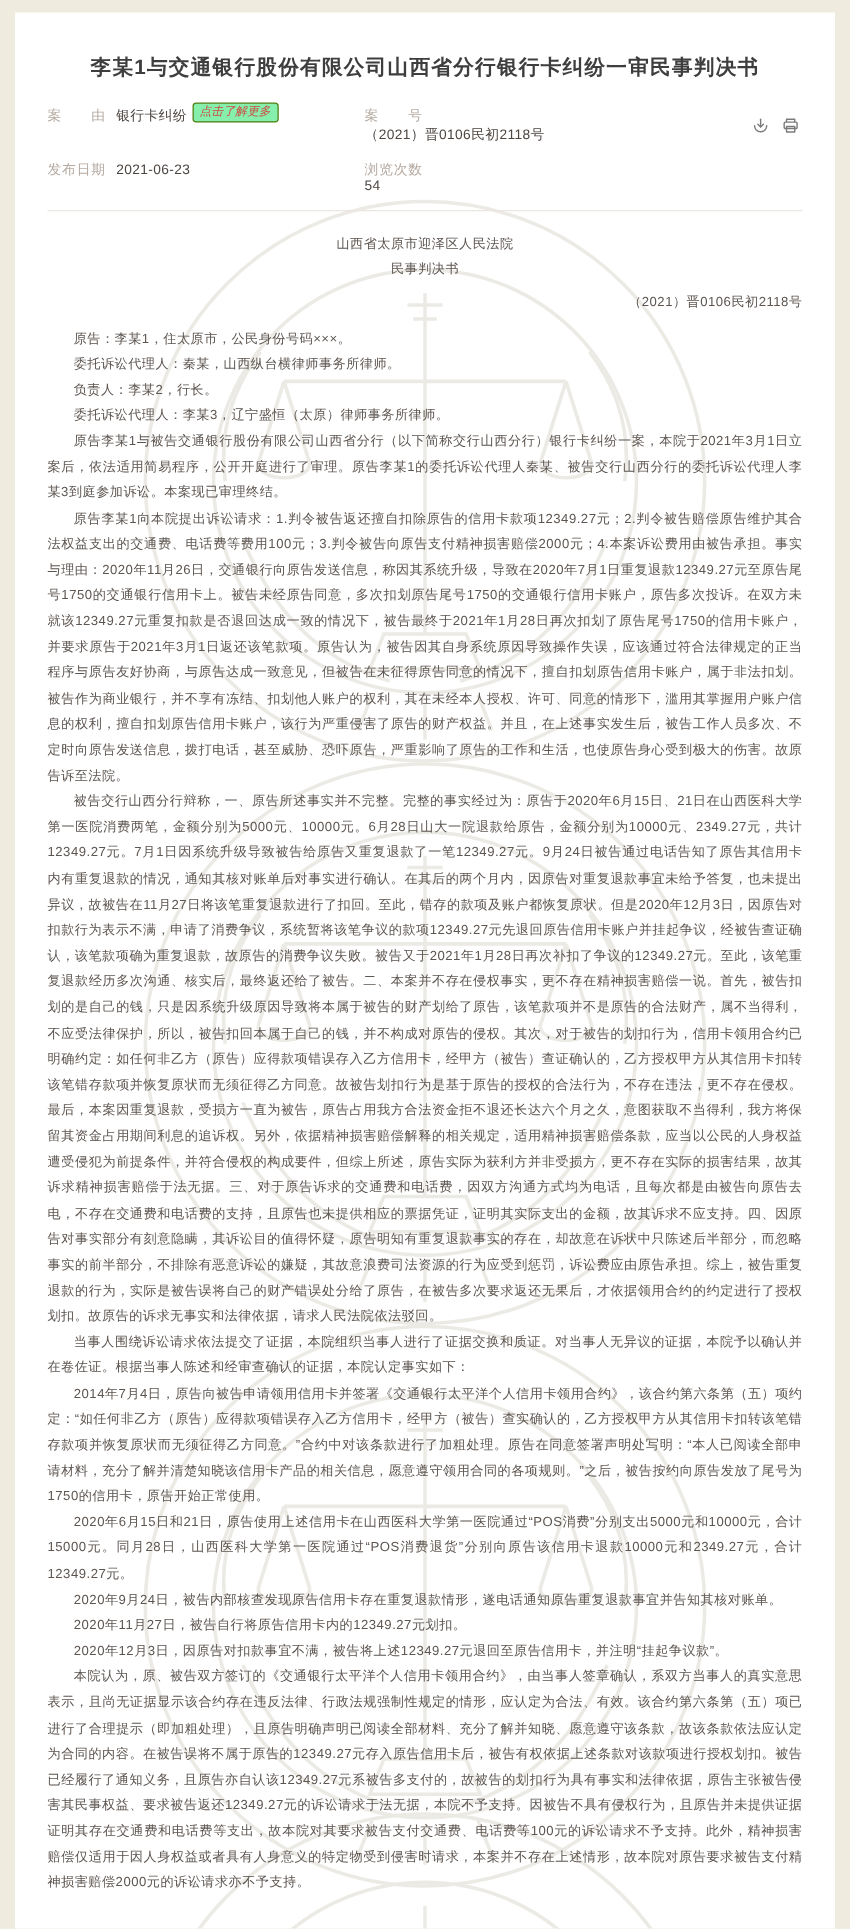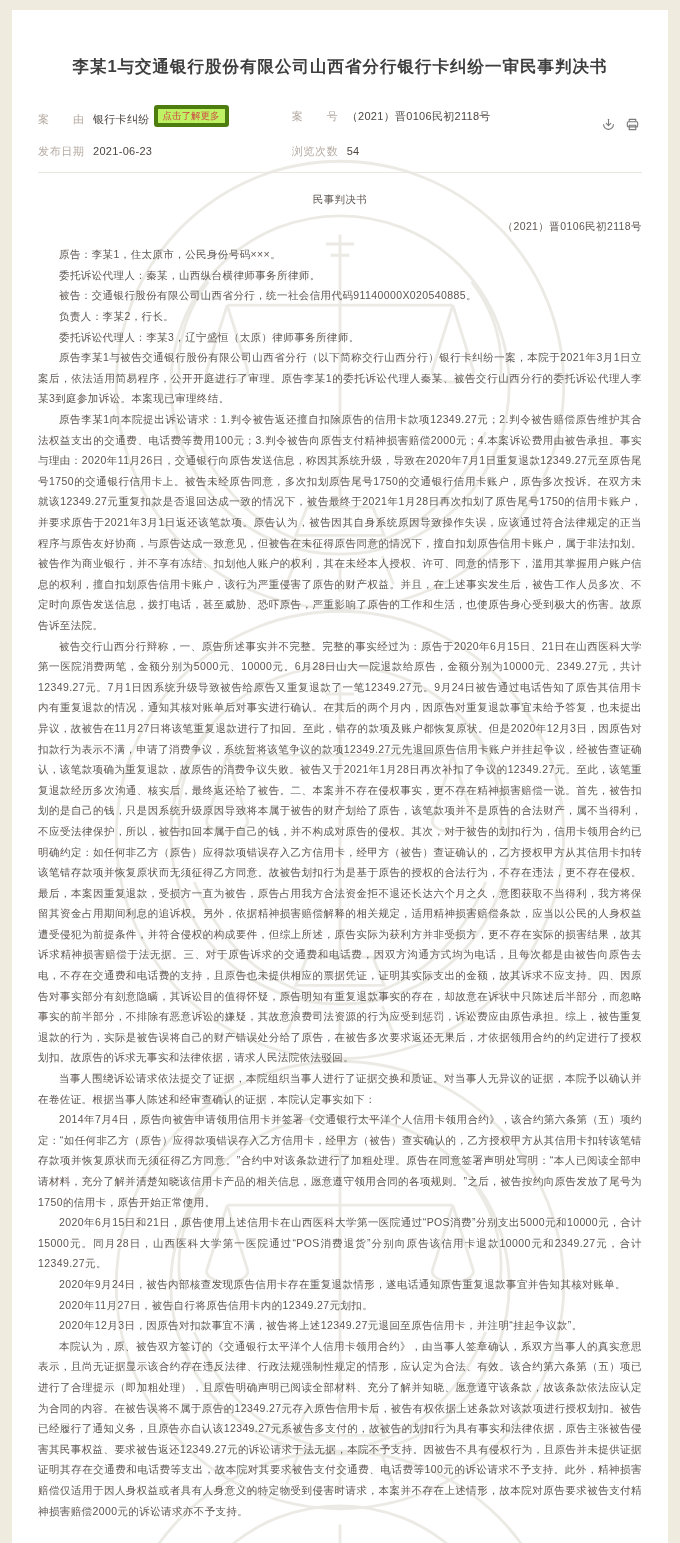--- a/index.html
+++ b/index.html
@@ -14,64 +14,65 @@
     width:680px; height:1543px;
     margin:0 auto;
     background:#efecdf;
     overflow:hidden;
   }
   .card {
     position:absolute;
     top:10px; left:12px; right:12px; bottom:0;
     background:#ffffff;
     overflow:hidden;
-    padding:16px 26px;
+    padding:4px 26px;
   }
   .wm-layer { position:absolute; top:0; left:0; right:0; bottom:0; z-index:0; pointer-events:none; }
   .wm { position:absolute; left:50%; transform:translateX(-50%); }
   .content { position:relative; z-index:1; }
 
   h1.title {
     margin:28px 10px 0;
     text-align:center;
     font-size:16.5px;
     font-weight:bold;
     color:#3e3e3e;
     letter-spacing:1px;
     line-height:1.5;
   }
 
-  .meta { position:relative; margin-top:30px; }
+  .meta { position:relative; margin-top:18px; }
   .meta-row { display:flex; align-items:flex-start; margin-bottom:13px; }
   .meta-cell { display:flex; align-items:baseline; font-size:11px; }
   .meta-cell.left  { width:42%; }
-  .meta-cell.rightcol { width:46%; }
+  .meta-cell.rightcol { width:46%;flex-direction:column; }
   .meta-label {
     color:#b5aaa1;
     width:46px;
     text-align:justify;
     text-align-last:justify;
     flex-shrink:0;
     margin-right:9px;
   }
   .meta-value { color:#4c4540; letter-spacing:0.3px; }
   .badge {
     display:inline-block;
-    border:4px solid #4d7c0f;
+    border:1px solid #4d7c0f;
     color:#cd4a42;
-    background:#bef264;
+    background:#86efac;
     font-size:9.5px;
     line-height:1.3;
     border-radius:3px;
     padding:1px 5px;
     margin-left:4px;
     position:relative;
     top:-4px;
     cursor:pointer;
     white-space:nowrap;
+    font-style:italic;
   }
   .meta-icons {
     position:absolute;
     right:2px; top:8px;
     display:flex; gap:9px;
   }
   .meta-icons .ic { cursor:pointer; display:inline-block; line-height:0; }
 
   .divider { border-bottom:1px solid #eae7e1; margin-top:2px; }
 
@@ -193,27 +194,27 @@
               <rect x="2.5" y="5" width="11" height="5.5" rx="1"></rect>
               <path d="M4.5 8.8 h7 v4.7 h-7 z"></path>
             </svg>
           </span>
         </div>
       </div>
 
       <div class="divider"></div>
 
       <div class="doc">
+        <p class="para center court">山西省太原市迎泽区人民法院</p>
         <p class="para center">民事判决书</p>
         <div>
 
         <p class="para right caseno">（2021）晋0106民初2118号</p>
             <p class="para">原告：李某1，住太原市，公民身份号码×××。</p>
             <p class="para">委托诉讼代理人：秦某，山西纵台横律师事务所律师。</p>
-            <p class="para">被告：交通银行股份有限公司山西省分行，统一社会信用代码91140000X020540885。</p>
             <p class="para">负责人：李某2，行长。</p>
             <p class="para">委托诉讼代理人：李某3，辽宁盛恒（太原）律师事务所律师。</p>
             <p class="para">原告李某1与被告交通银行股份有限公司山西省分行（以下简称交行山西分行）银行卡纠纷一案，本院于2021年3月1日立案后，依法适用简易程序，公开开庭进行了审理。原告李某1的委托诉讼代理人秦某、被告交行山西分行的委托诉讼代理人李某3到庭参加诉讼。本案现已审理终结。</p>
             <p class="para">原告李某1向本院提出诉讼请求：1.判令被告返还擅自扣除原告的信用卡款项12349.27元；2.判令被告赔偿原告维护其合法权益支出的交通费、电话费等费用100元；3.判令被告向原告支付精神损害赔偿2000元；4.本案诉讼费用由被告承担。事实与理由：2020年11月26日，交通银行向原告发送信息，称因其系统升级，导致在2020年7月1日重复退款12349.27元至原告尾号1750的交通银行信用卡上。被告未经原告同意，多次扣划原告尾号1750的交通银行信用卡账户，原告多次投诉。在双方未就该12349.27元重复扣款是否退回达成一致的情况下，被告最终于2021年1月28日再次扣划了原告尾号1750的信用卡账户，并要求原告于2021年3月1日返还该笔款项。原告认为，被告因其自身系统原因导致操作失误，应该通过符合法律规定的正当程序与原告友好协商，与原告达成一致意见，但被告在未征得原告同意的情况下，擅自扣划原告信用卡账户，属于非法扣划。被告作为商业银行，并不享有冻结、扣划他人账户的权利，其在未经本人授权、许可、同意的情形下，滥用其掌握用户账户信息的权利，擅自扣划原告信用卡账户，该行为严重侵害了原告的财产权益。并且，在上述事实发生后，被告工作人员多次、不定时向原告发送信息，拨打电话，甚至威胁、恐吓原告，严重影响了原告的工作和生活，也使原告身心受到极大的伤害。故原告诉至法院。</p>
             <p class="para">被告交行山西分行辩称，一、原告所述事实并不完整。完整的事实经过为：原告于2020年6月15日、21日在山西医科大学第一医院消费两笔，金额分别为5000元、10000元。6月28日山大一院退款给原告，金额分别为10000元、2349.27元，共计12349.27元。7月1日因系统升级导致被告给原告又重复退款了一笔12349.27元。9月24日被告通过电话告知了原告其信用卡内有重复退款的情况，通知其核对账单后对事实进行确认。在其后的两个月内，因原告对重复退款事宜未给予答复，也未提出异议，故被告在11月27日将该笔重复退款进行了扣回。至此，错存的款项及账户都恢复原状。但是2020年12月3日，因原告对扣款行为表示不满，申请了消费争议，系统暂将该笔争议的款项12349.27元先退回原告信用卡账户并挂起争议，经被告查证确认，该笔款项确为重复退款，故原告的消费争议失败。被告又于2021年1月28日再次补扣了争议的12349.27元。至此，该笔重复退款经历多次沟通、核实后，最终返还给了被告。二、本案并不存在侵权事实，更不存在精神损害赔偿一说。首先，被告扣划的是自己的钱，只是因系统升级原因导致将本属于被告的财产划给了原告，该笔款项并不是原告的合法财产，属不当得利，不应受法律保护，所以，被告扣回本属于自己的钱，并不构成对原告的侵权。其次，对于被告的划扣行为，信用卡领用合约已明确约定：如任何非乙方（原告）应得款项错误存入乙方信用卡，经甲方（被告）查证确认的，乙方授权甲方从其信用卡扣转该笔错存款项并恢复原状而无须征得乙方同意。故被告划扣行为是基于原告的授权的合法行为，不存在违法，更不存在侵权。最后，本案因重复退款，受损方一直为被告，原告占用我方合法资金拒不退还长达六个月之久，意图获取不当得利，我方将保留其资金占用期间利息的追诉权。另外，依据精神损害赔偿解释的相关规定，适用精神损害赔偿条款，应当以公民的人身权益遭受侵犯为前提条件，并符合侵权的构成要件，但综上所述，原告实际为获利方并非受损方，更不存在实际的损害结果，故其诉求精神损害赔偿于法无据。三、对于原告诉求的交通费和电话费，因双方沟通方式均为电话，且每次都是由被告向原告去电，不存在交通费和电话费的支持，且原告也未提供相应的票据凭证，证明其实际支出的金额，故其诉求不应支持。四、因原告对事实部分有刻意隐瞒，其诉讼目的值得怀疑，原告明知有重复退款事实的存在，却故意在诉状中只陈述后半部分，而忽略事实的前半部分，不排除有恶意诉讼的嫌疑，其故意浪费司法资源的行为应受到惩罚，诉讼费应由原告承担。综上，被告重复退款的行为，实际是被告误将自己的财产错误处分给了原告，在被告多次要求返还无果后，才依据领用合约的约定进行了授权划扣。故原告的诉求无事实和法律依据，请求人民法院依法驳回。</p>
             <p class="para">当事人围绕诉讼请求依法提交了证据，本院组织当事人进行了证据交换和质证。对当事人无异议的证据，本院予以确认并在卷佐证。根据当事人陈述和经审查确认的证据，本院认定事实如下：</p>
             <p class="para">2014年7月4日，原告向被告申请领用信用卡并签署《交通银行太平洋个人信用卡领用合约》，该合约第六条第（五）项约定：“如任何非乙方（原告）应得款项错误存入乙方信用卡，经甲方（被告）查实确认的，乙方授权甲方从其信用卡扣转该笔错存款项并恢复原状而无须征得乙方同意。”合约中对该条款进行了加粗处理。原告在同意签署声明处写明：“本人已阅读全部申请材料，充分了解并清楚知晓该信用卡产品的相关信息，愿意遵守领用合同的各项规则。”之后，被告按约向原告发放了尾号为1750的信用卡，原告开始正常使用。</p>
             <p class="para">2020年6月15日和21日，原告使用上述信用卡在山西医科大学第一医院通过“POS消费”分别支出5000元和10000元，合计15000元。同月28日，山西医科大学第一医院通过“POS消费退货”分别向原告该信用卡退款10000元和2349.27元，合计12349.27元。</p>
             <p class="para">2020年9月24日，被告内部核查发现原告信用卡存在重复退款情形，遂电话通知原告重复退款事宜并告知其核对账单。</p>
             <p class="para">2020年11月27日，被告自行将原告信用卡内的12349.27元划扣。</p>

